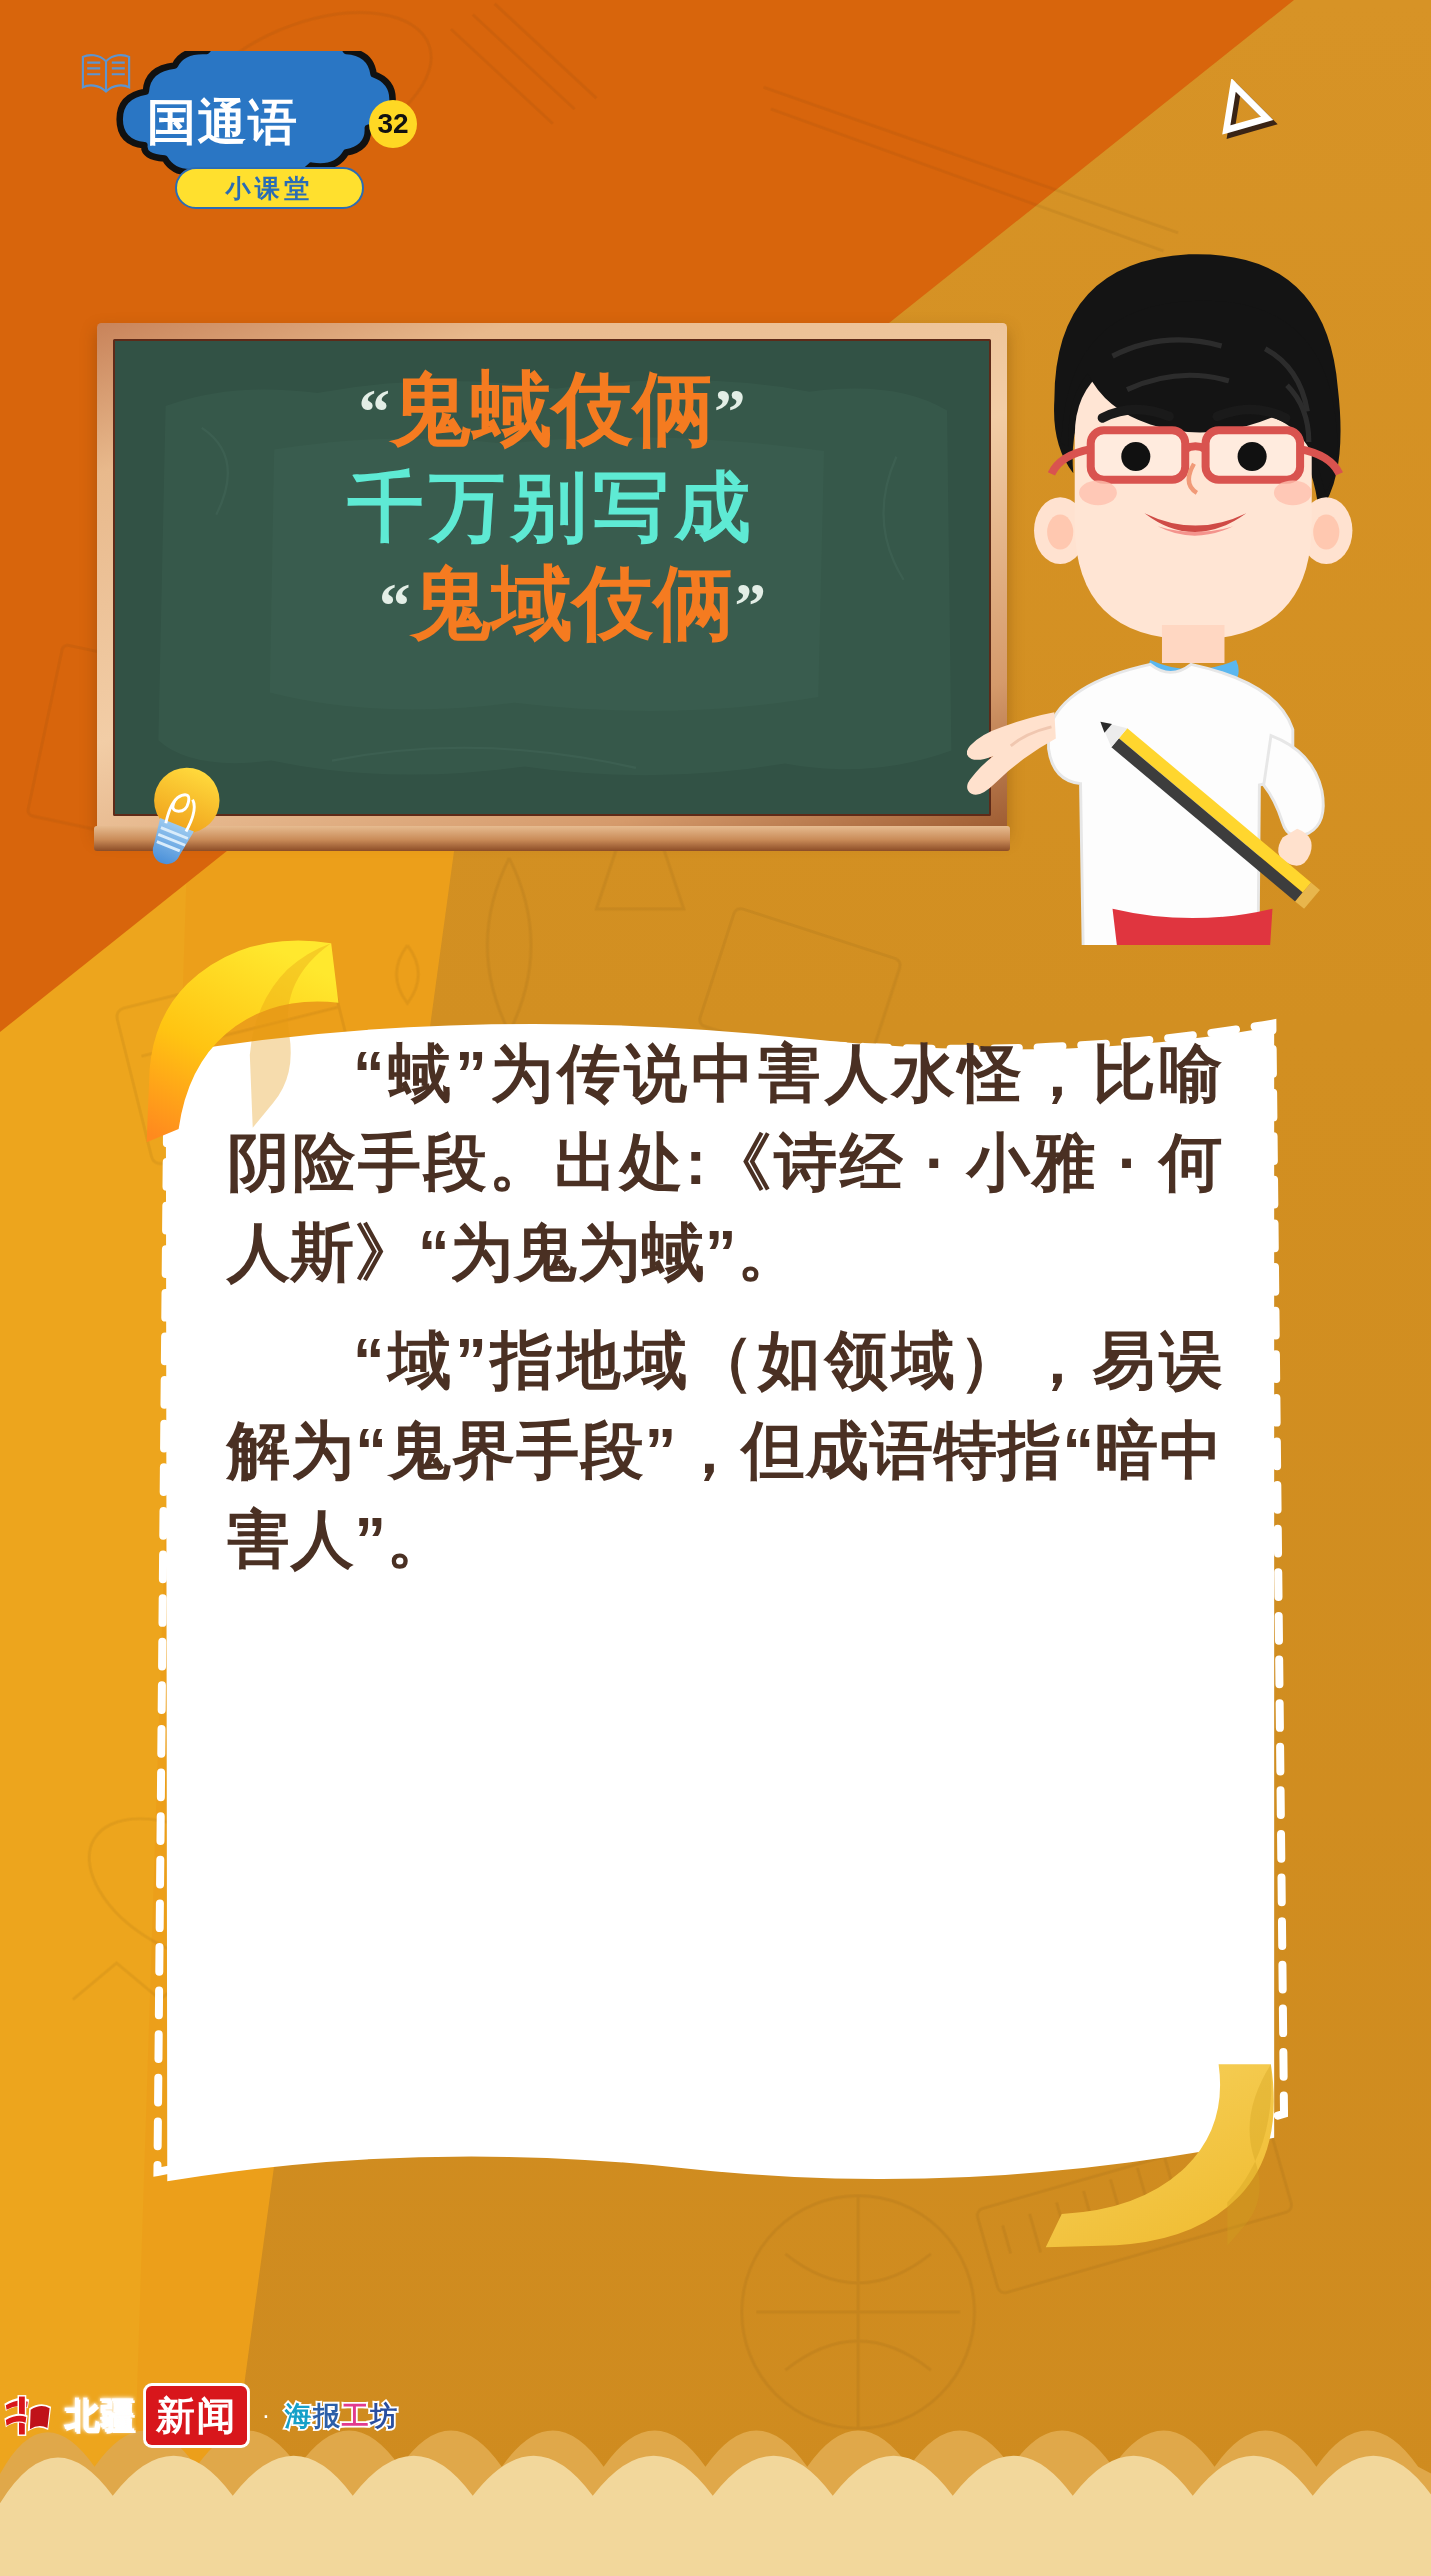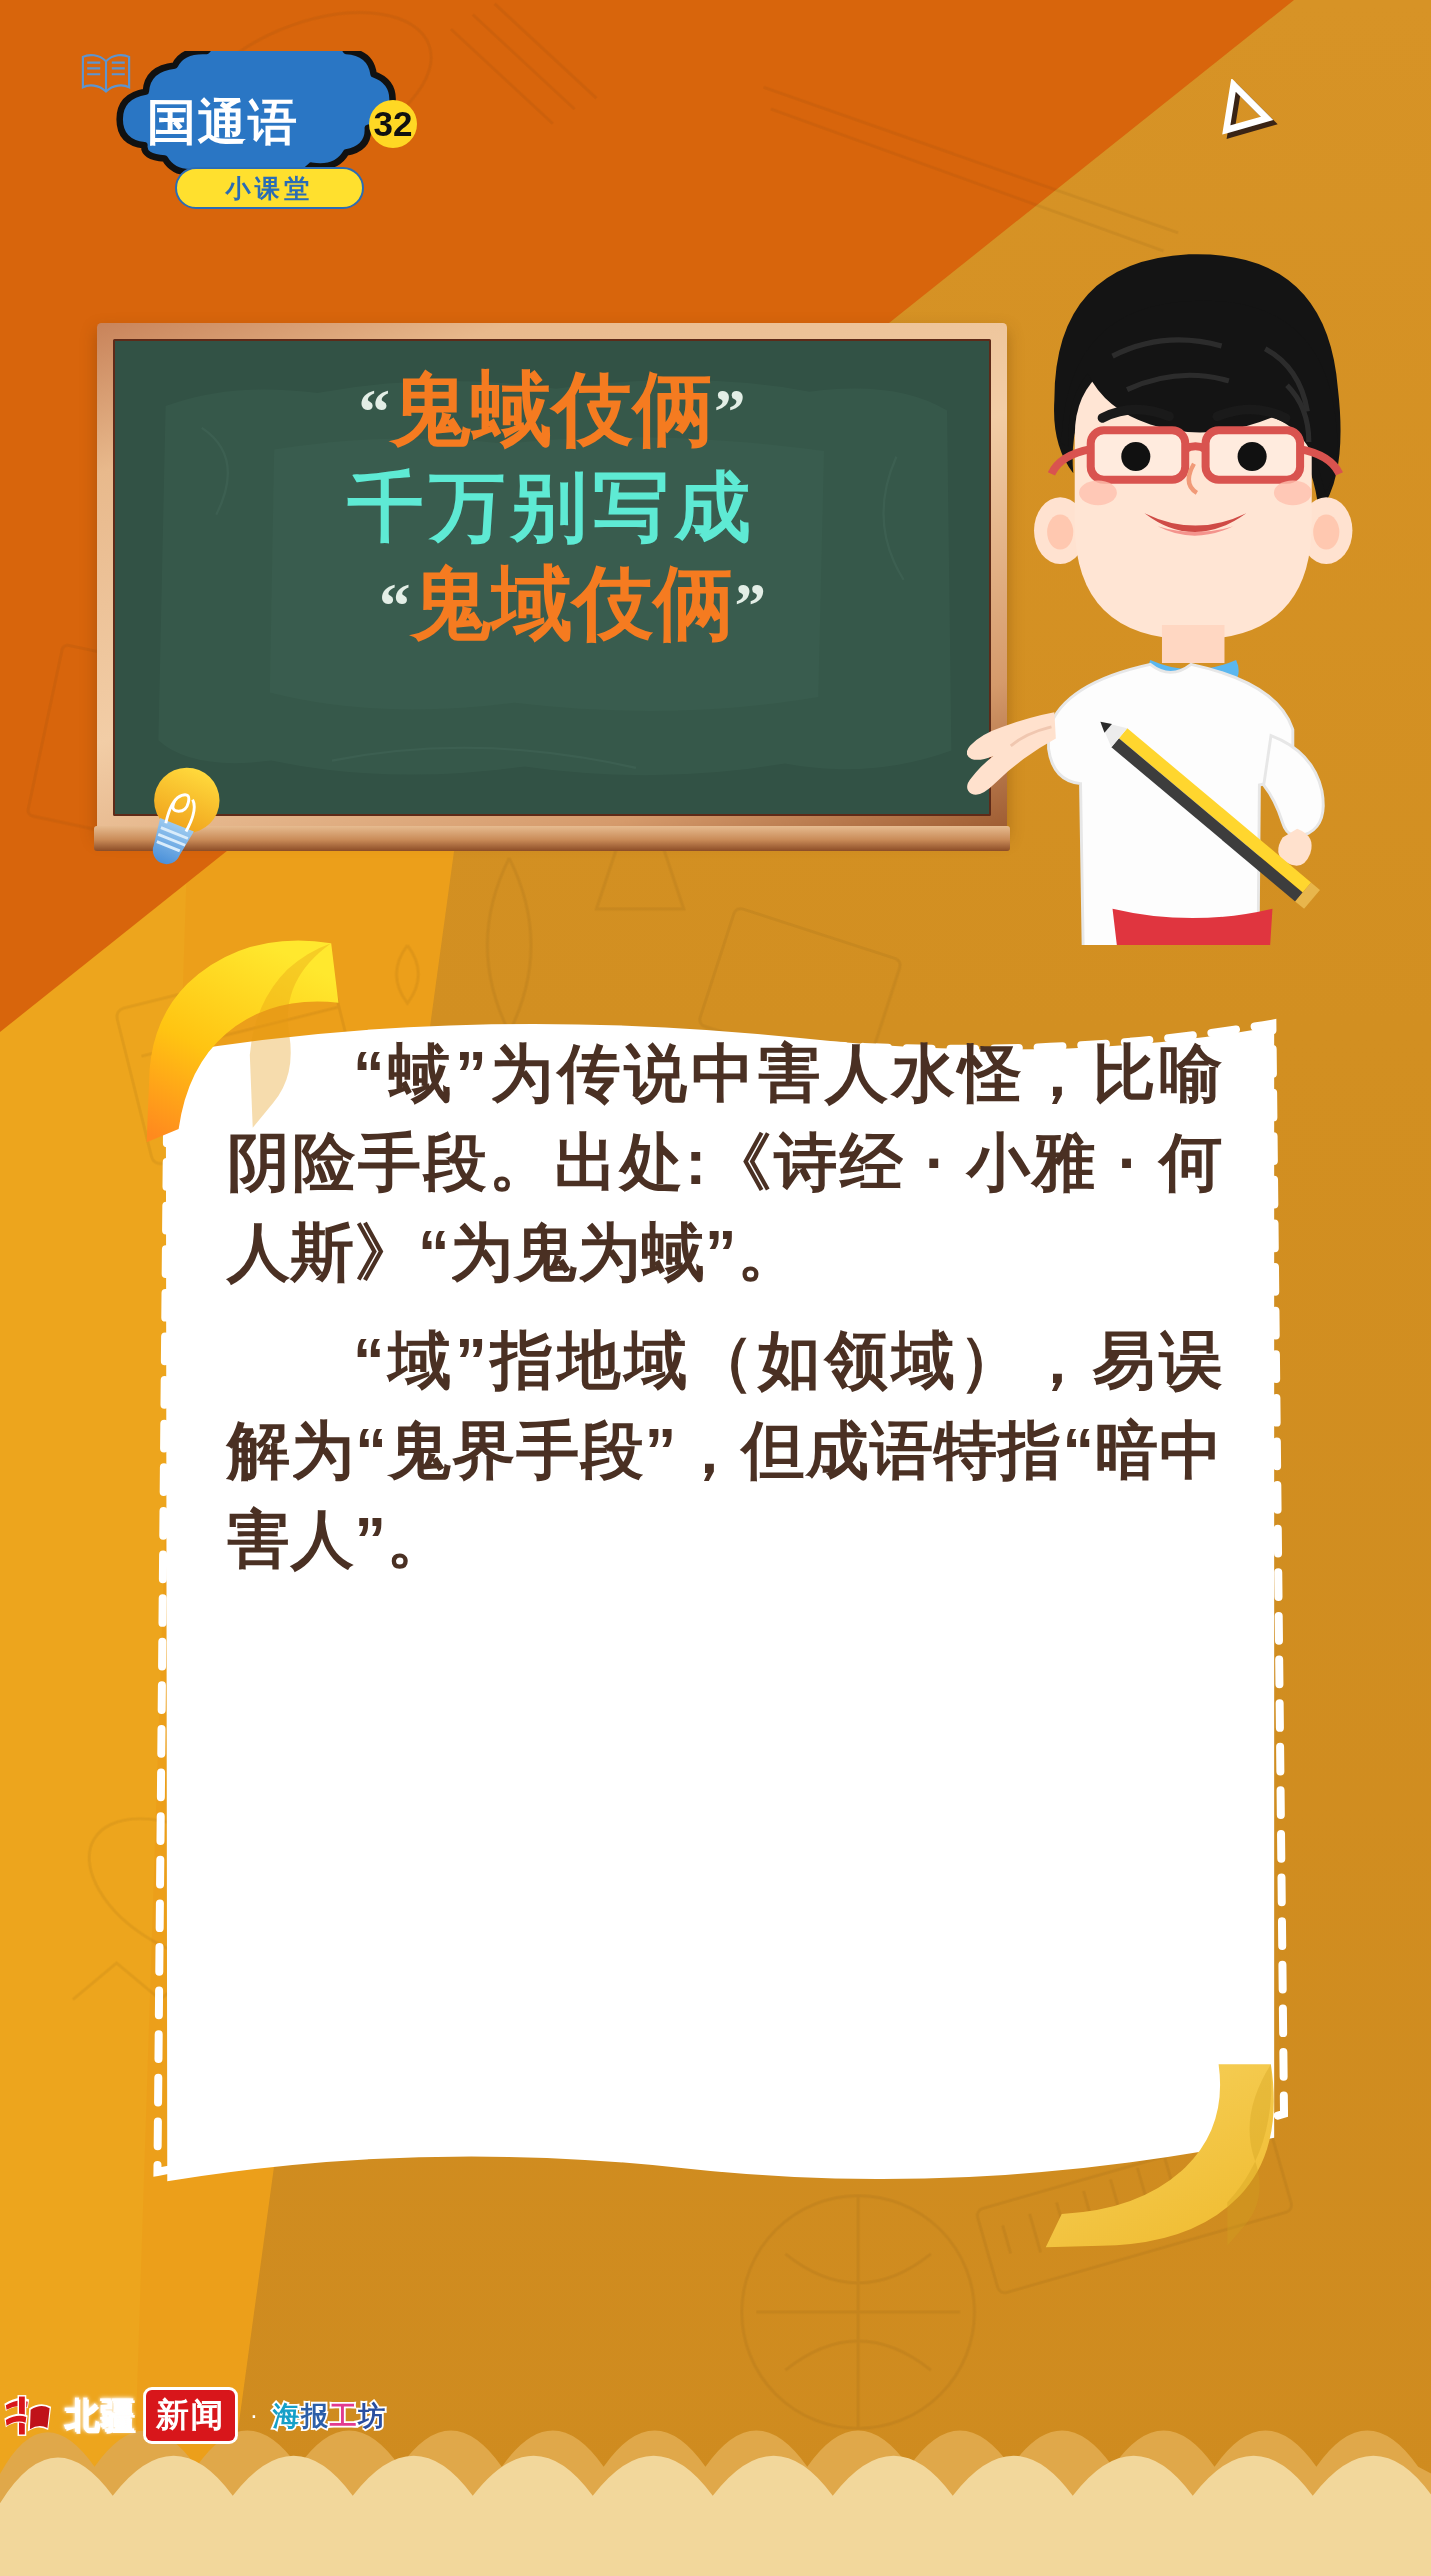--- a/index.html
+++ b/index.html
@@ -41,21 +41,21 @@
   
   .logo{position:absolute;left:80px;top:51px;width:342px;height:153px;}
   .logo svg{position:absolute;left:0;top:0;}
   .logo-title{
     position:absolute;left:67px;top:42px;width:218px;height:58px;
     color:#fff;font-size:49px;font-weight:bold;letter-spacing:1.5px;
     line-height:58px;text-align:left;white-space:nowrap;
   }
   .logo-badge{
     position:absolute;left:289px;top:49px;width:48px;height:48px;border-radius:50%;
-    background:#ffd824;color:#111;font-size:35px;font-weight:bold;
+    background:#ffd824;color:#111;font-size:28px;font-weight:bold;
     display:flex;align-items:center;justify-content:center;
   }
   .logo-sub{
     position:absolute;left:95px;top:116px;width:189px;height:42px;
     background:#ffe02e;border:2.9px solid #2a6cb5;border-radius:21px;
     color:#2a6cb5;font-size:25px;font-weight:bold;letter-spacing:4.4px;
     display:flex;align-items:center;justify-content:center;text-align:center;
   }
   .logo-book{position:absolute;left:111px;top:17.4px;}
 
@@ -122,21 +122,21 @@
     display:flex;align-items:center;gap:10.2px;
   }
   .f-mark{width:54px;height:47px;}
   .f-bj{
     font-family:"Liberation Serif","DejaVu Serif",serif;
     font-size:35px;font-weight:bold;color:#fff;
     text-shadow:0 0 2.9px #fff,0 0 5.8px #fff, 1.5px 1.5px 0 #fff;
     letter-spacing:0.7px;
   }
   .f-news{
-    background:#d8161b;color:#fff;font-size:33px;font-weight:bold;
+    background:#d8161b;color:#fff;font-size:39px;font-weight:bold;
     padding:2.9px 10.2px;border-radius:5.8px;letter-spacing:1.5px;
     font-family:"Liberation Serif","DejaVu Serif",serif;
     box-shadow:0 0 0 2.9px #fff;
   }
   .f-dot{color:#fff;font-size:25px;margin:0 4.4px;}
   .f-studio{font-size:27px;font-weight:bold;letter-spacing:1.5px;
     font-family:"Liberation Serif","DejaVu Serif",serif;}
   .f-studio i{font-style:normal;-webkit-text-stroke:3.6px #fff;paint-order:stroke fill;}
   .c1{color:#16a0c8;} .c2{color:#2d5fa8;} .c3{color:#e23a8e;} .c4{color:#2a4fa0;}
 </style>

